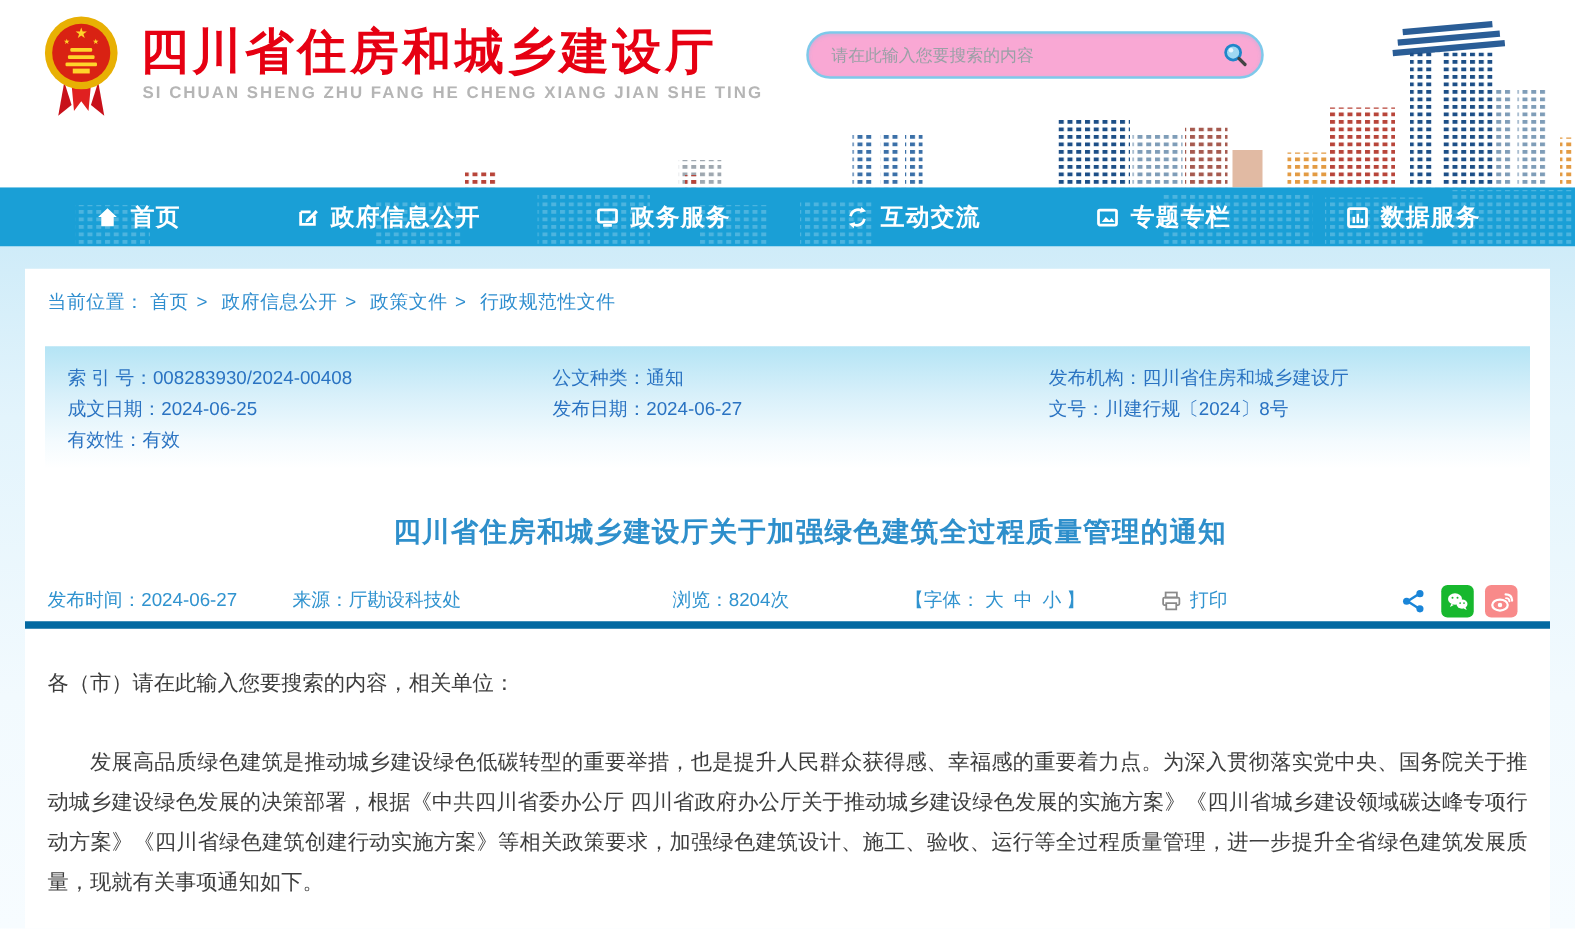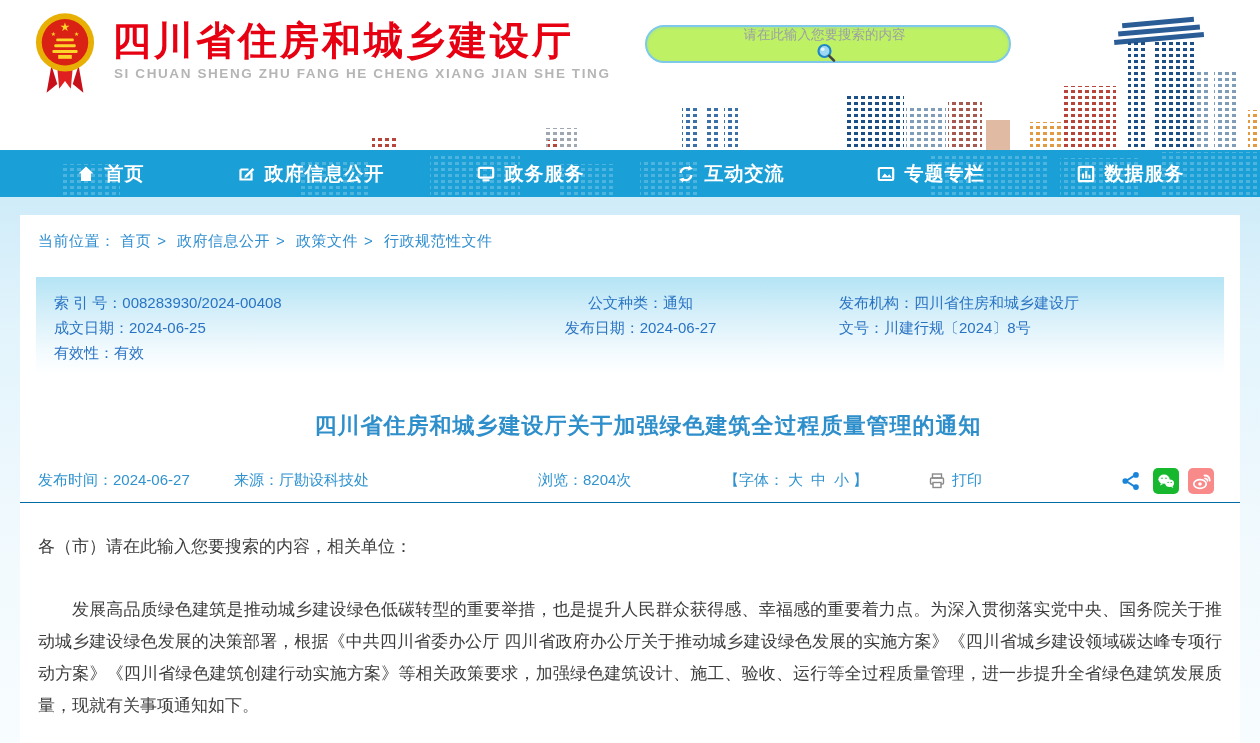--- a/index.html
+++ b/index.html
@@ -8,23 +8,23 @@
   .page { position:relative; width:1260px; height:743px; overflow:hidden;
           background:linear-gradient(180deg,#9ed7ef 0%,#c6e8f7 18%,#e3f4fc 45%,#f2fafe 75%,#f7fcff 100%); }
 
   
   .header { position:absolute; left:0; top:0; width:1260px; height:150px; background:#ffffff; }
   .deco-svg { position:absolute; left:0; top:0; pointer-events:none; }
   .logo-block { position:absolute; left:34px; top:4px; display:flex; align-items:flex-start; cursor:pointer; }
   .site-title { position:absolute; left:112px; top:14px; font-size:39px; font-weight:bold; color:#e60012; letter-spacing:3px; white-space:nowrap; }
   .site-subtitle { position:absolute; left:114px; top:66px; font-size:13.5px; font-weight:bold; color:#b5b5b5; letter-spacing:1.6px; white-space:nowrap; }
 
-  .search-box { position:absolute; left:645px; top:25px; width:366px; height:38px; background:#bef264;
+  .search-box { position:absolute; left:645px; top:25px; width:366px; height:38px; background:#f9a8d4;
                 border:2px solid #7ec9ea; border-radius:20px; display:flex; align-items:center;
-                box-shadow:inset 0 1px 3px rgba(120,190,230,.35);flex-direction:column; }
+                box-shadow:inset 0 1px 3px rgba(120,190,230,.35); }
   .search-box input { flex:1; border:none; outline:none; background:transparent; font-size:13.5px;
                       color:#666; padding:0 10px 0 18px; font-family:inherit; }
   .search-box input::placeholder { color:#9aa0a6; }
   .search-btn { width:34px; height:34px; border:none; background:transparent; cursor:pointer; margin-right:4px;
                 display:flex; align-items:center; justify-content:center; }
 
   
   .nav { position:absolute; left:0; top:150px; width:1260px; height:47px; background:#1a9fd6; overflow:hidden; }
   .nav-inner { position:relative; display:flex; justify-content:space-around; align-items:center;
                height:100%; padding:0 30px; z-index:2; }
@@ -37,28 +37,28 @@
 
   .breadcrumb { position:absolute; left:18px; top:17px; font-size:15px; color:#2f8ecf; letter-spacing:.5px; }
   .breadcrumb a { color:#2f8ecf; text-decoration:none; cursor:pointer; }
   .bc-sep { margin:0 6px; }
 
   .doc-meta { position:absolute; left:16px; right:16px; top:62px; height:98px;
               background:linear-gradient(180deg,#b4e4f5 0%,#d8f0fa 40%,#f4fbfe 78%,#ffffff 100%);
               display:flex; padding:13px 0 0 18px; }
   .dm-col { display:flex; flex-direction:column; }
   .dm-col1 { width:388px; }
-  .dm-col2 { width:397px;text-align:center; }
+  .dm-col2 { width:397px; }
   .dm-col3 { flex:1; }
   .dm-row { font-size:15px; color:#2a73c2; line-height:25px; white-space:nowrap; }
 
   .article-title { position:absolute; left:0; right:0; top:196px; text-align:center;
                    font-size:22px; font-weight:bold; color:#2e8fcb; letter-spacing:1px;margin-left:36px; }
 
-  .article-meta { position:absolute; left:0; right:0; top:248px; height:40px; border-bottom:1px solid #0369a1;
+  .article-meta { position:absolute; left:0; right:0; top:248px; height:40px; border-bottom:6px solid #0369a1;
                   font-size:15px; color:#3093cf; }
   .am-abs { position:absolute; top:8px; white-space:nowrap; }
   .am-publish { left:18px; }
   .am-source { left:214px; }
   .am-views { left:518px;text-align:center; }
   .am-font { left:684px;margin-left:20px; }
   .am-font .fs-link { cursor:pointer; margin:0 4px; }
   .am-print { left:908px; display:flex; align-items:center; gap:6px; cursor:pointer; }
   .am-share { right:26px; top:5px; display:flex; align-items:center; gap:9px; }
   .share-btn { width:26px; height:26px; border:none; padding:0; background:transparent; cursor:pointer;

